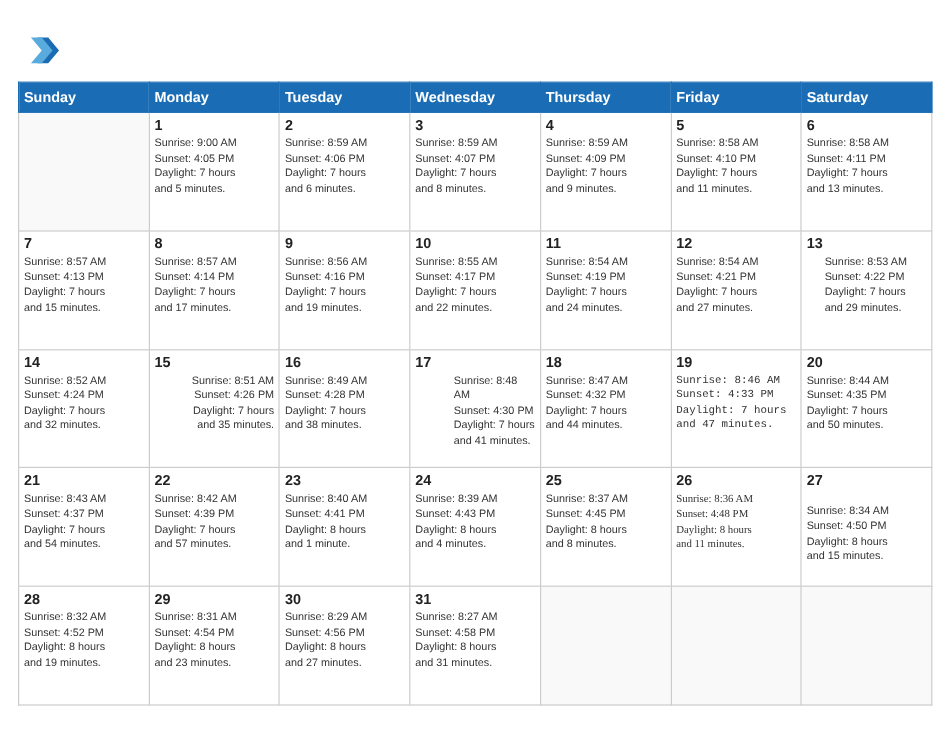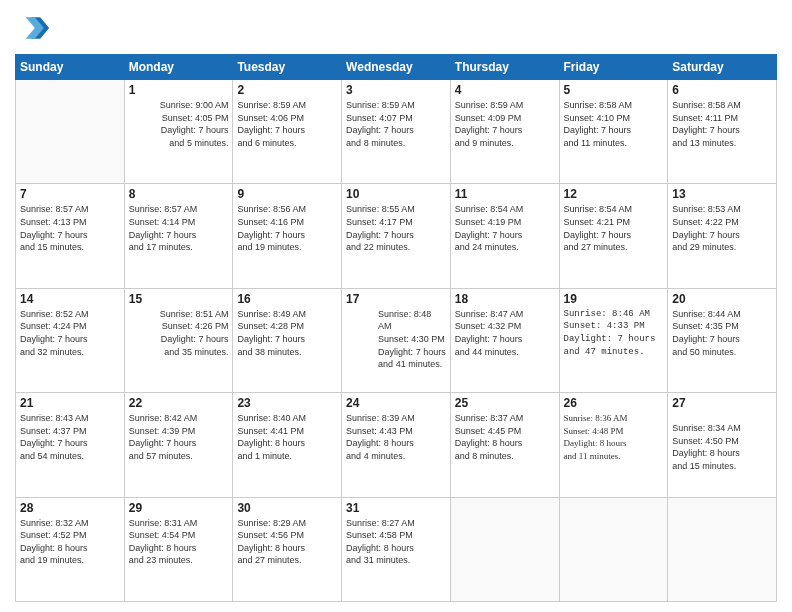--- a/index.html
+++ b/index.html
@@ -6,21 +6,21 @@
     body {
       font-family: Arial, sans-serif;
       background: #fff;
       width: 792px;
       height: 612px;
       overflow: hidden;
     }
     .page {
       width: 792px;
       height: 612px;
-      padding: 10px 15px;
+      padding: 24px 15px;
       display: flex;
       flex-direction: column;
     }
     .header {
       display: flex;
       justify-content: space-between;
       align-items: flex-start;
       margin-bottom: 8px;
     }
     .logo {
@@ -132,21 +132,21 @@
           <th>Thursday</th>
           <th>Friday</th>
           <th>Saturday</th>
         </tr>
     </thead>
     <tbody id="calendar-body">
     <tr>
           <td class="empty-cell"></td>
           <td>
             <span class="day-num">1</span>
-            <div class="day-info" style="white-space: pre-line; text-align: right;">Sunrise: 9:00 AM
+            <div class="day-info" style="white-space: pre-line;">Sunrise: 9:00 AM
 Sunset: 4:05 PM
 Daylight: 7 hours
 and 5 minutes.</div>
           </td>
           <td>
             <span class="day-num">2</span>
             <div class="day-info" style="white-space: pre-line;">Sunrise: 8:59 AM
 Sunset: 4:06 PM
 Daylight: 7 hours
 and 6 minutes.</div>
@@ -218,21 +218,21 @@
           </td>
           <td>
             <span class="day-num">12</span>
             <div class="day-info" style="white-space: pre-line;">Sunrise: 8:54 AM
 Sunset: 4:21 PM
 Daylight: 7 hours
 and 27 minutes.</div>
           </td>
           <td>
             <span class="day-num">13</span>
-            <div class="day-info" style="white-space: pre-line;">Sunrise: 8:53 AM
+            <div class="day-info" style="white-space: pre-line; margin-left: 15px;">Sunrise: 8:53 AM
 Sunset: 4:22 PM
 Daylight: 7 hours
 and 29 minutes.</div>
           </td>
         </tr>
         <tr>
           <td>
             <span class="day-num">14</span>
             <div class="day-info" style="white-space: pre-line;">Sunrise: 8:52 AM
 Sunset: 4:24 PM

